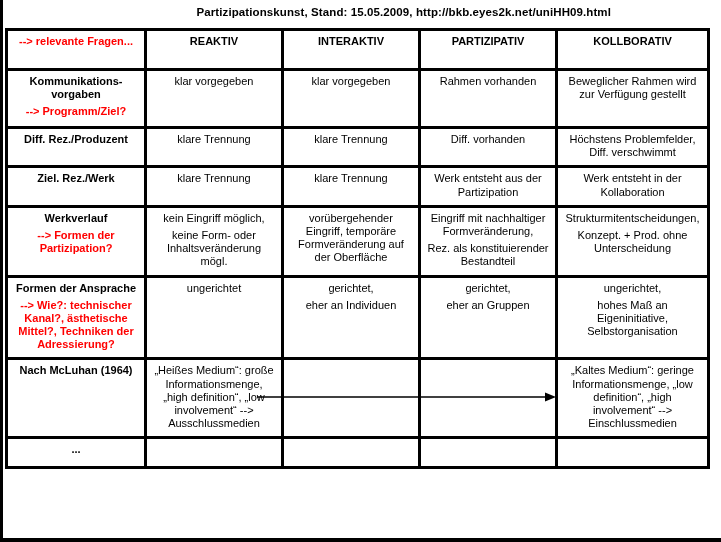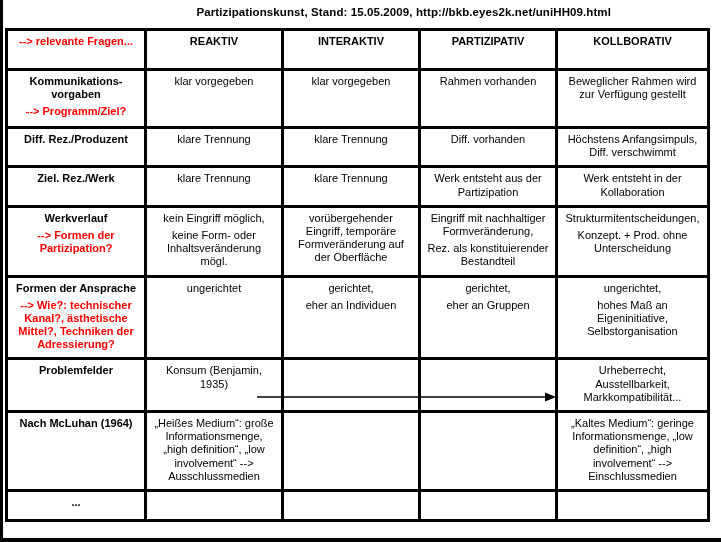--- a/index.html
+++ b/index.html
@@ -96,21 +96,21 @@
         <td>
           <p class="para">klare Trennung</p>
         </td>
         <td>
           <p class="para">klare Trennung</p>
         </td>
         <td>
           <p class="para">Diff. vorhanden</p>
         </td>
         <td>
-          <p class="para">Höchstens Anfangsimpuls, Diff. verschwimmt</p>
+          <p class="para">Höchstens Problemfelder, Diff. verschwimmt</p>
         </td>
       </tr>
       <tr style="height: 33px;">
         <td class="label-cell">
           <p class="para">Ziel. Rez./Werk</p>
         </td>
         <td>
           <p class="para">klare Trennung</p>
         </td>
         <td>
@@ -158,33 +158,20 @@
         </td>
         <td>
           <p class="para">gerichtet,</p>
           <p class="para">eher an Gruppen</p>
         </td>
         <td>
           <p class="para">ungerichtet,</p>
           <p class="para">hohes Maß an Eigeninitiative, Selbstorganisation</p>
         </td>
       </tr>
-      <tr style="height: 45px;">
-        <td class="label-cell">
-          <p class="para">Problemfelder</p>
-        </td>
-        <td>
-          <p class="para">Konsum (Benjamin, 1935)</p>
-        </td>
-        <td></td>
-        <td></td>
-        <td>
-          <p class="para">Urheberrecht, Ausstellbarkeit, Markkompatibilität...</p>
-        </td>
-      </tr>
       <tr style="height: 75px;">
         <td class="label-cell">
           <p class="para">Nach McLuhan (1964)</p>
         </td>
         <td>
           <p class="para">„Heißes Medium“: große Informationsmenge, „high definition“, „low involvement“ --&gt; Ausschlussmedien</p>
         </td>
         <td></td>
         <td></td>
         <td>

